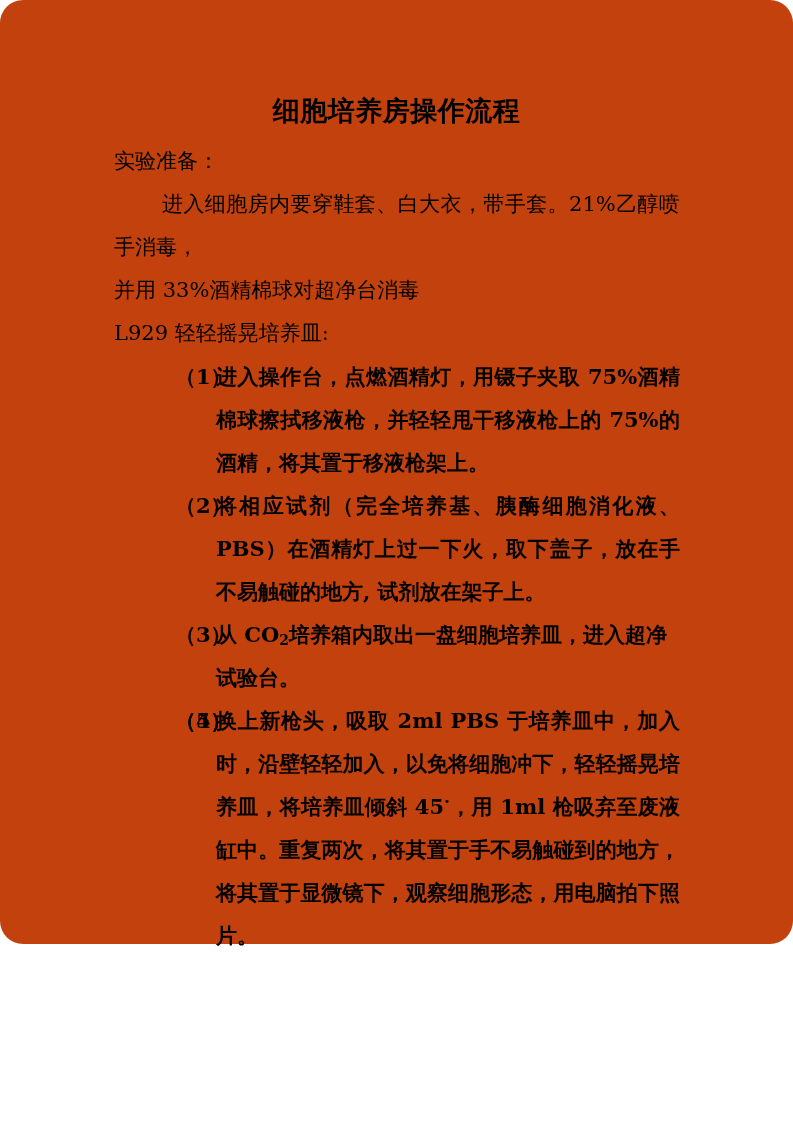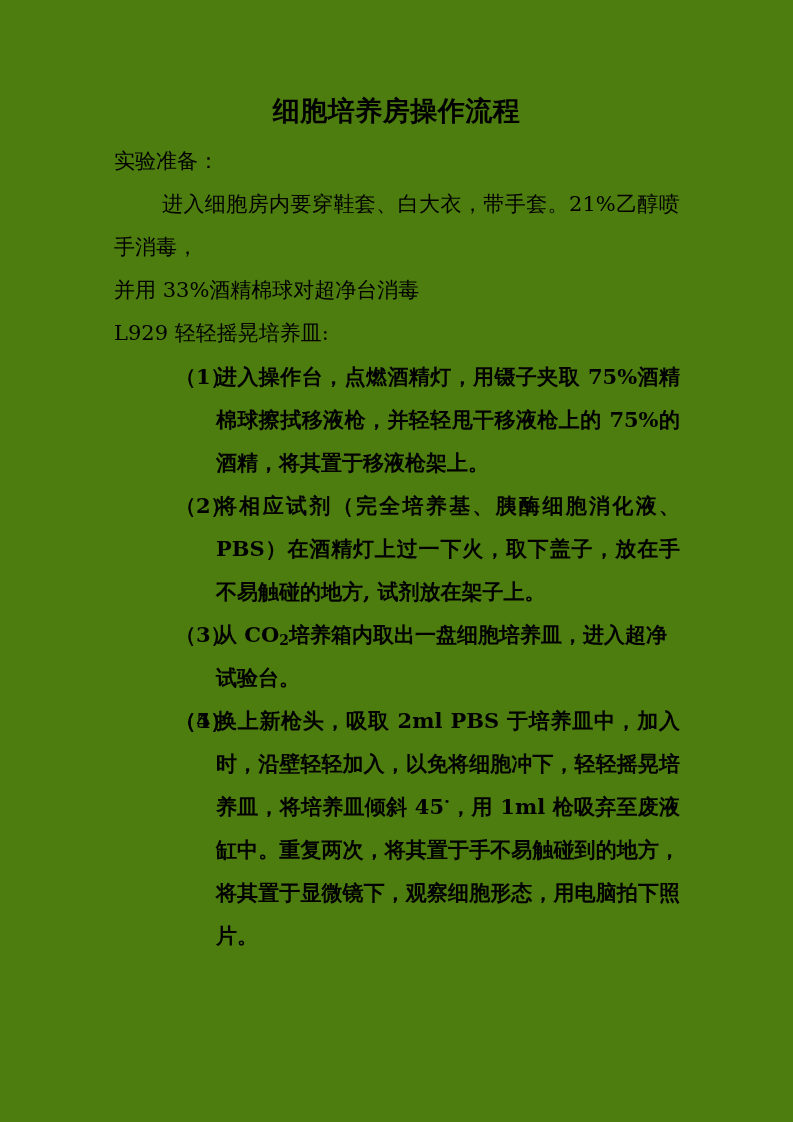--- a/index.html
+++ b/index.html
@@ -14,22 +14,23 @@
     overflow: hidden;
     font-family: "DejaVu Serif", "Liberation Serif", serif;
     color: #000000;
     -webkit-font-smoothing: none;
   }
 
   .page {
     position: absolute;
     left: 0; top: 0;
     width: 793px;
-    height: 1122px;
-    background: #4d7c0f;
+    height: 944px;
+    background: #c2410c;
+    border-radius: 23px;
   }
 
   
   .doc-title {
     position: absolute;
     left: 0;
     top: 92px;
     width: 793px;
     text-align: center;
     font-family: "DejaVu Sans", "Liberation Sans", sans-serif;

